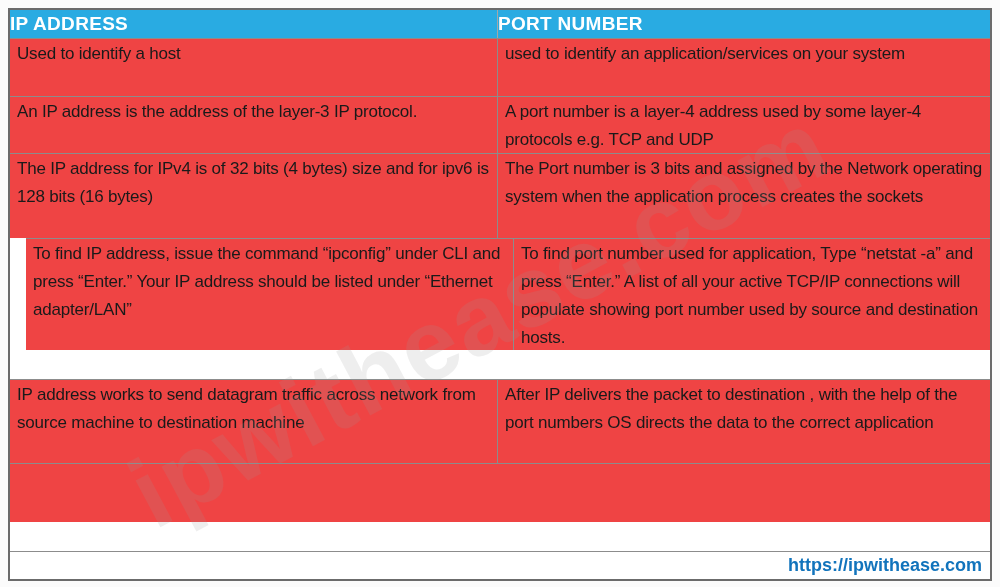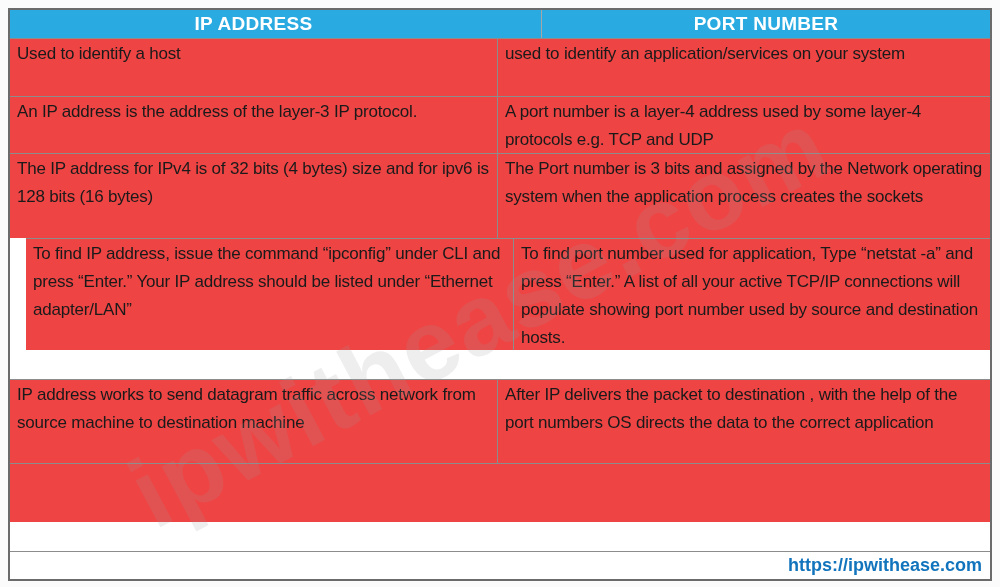--- a/index.html
+++ b/index.html
@@ -29,25 +29,25 @@
     display:grid;
     grid-template-columns:487px 1fr;
     background:var(--header-bg);
     height:28px;
   }
   .header-cell{
     color:var(--header-text);
     font-weight:bold;
     font-size:19px;
     line-height:28px;
-    text-align:center;
+    text-align:left;
     letter-spacing:.3px;
     overflow:hidden;
   }
-  .header-cell.right{border-left:1px solid #a6a6a6;margin-left:44px;}
+  .header-cell.right{border-left:1px solid #a6a6a6;}
   .row{
     display:grid;
     grid-template-columns:487px 1fr;
     border-top:1px solid var(--grid-line);
     background:#ef4444;
   }
   .cell{
     font-size:17px;
     line-height:28px;
     letter-spacing:-0.2px;

